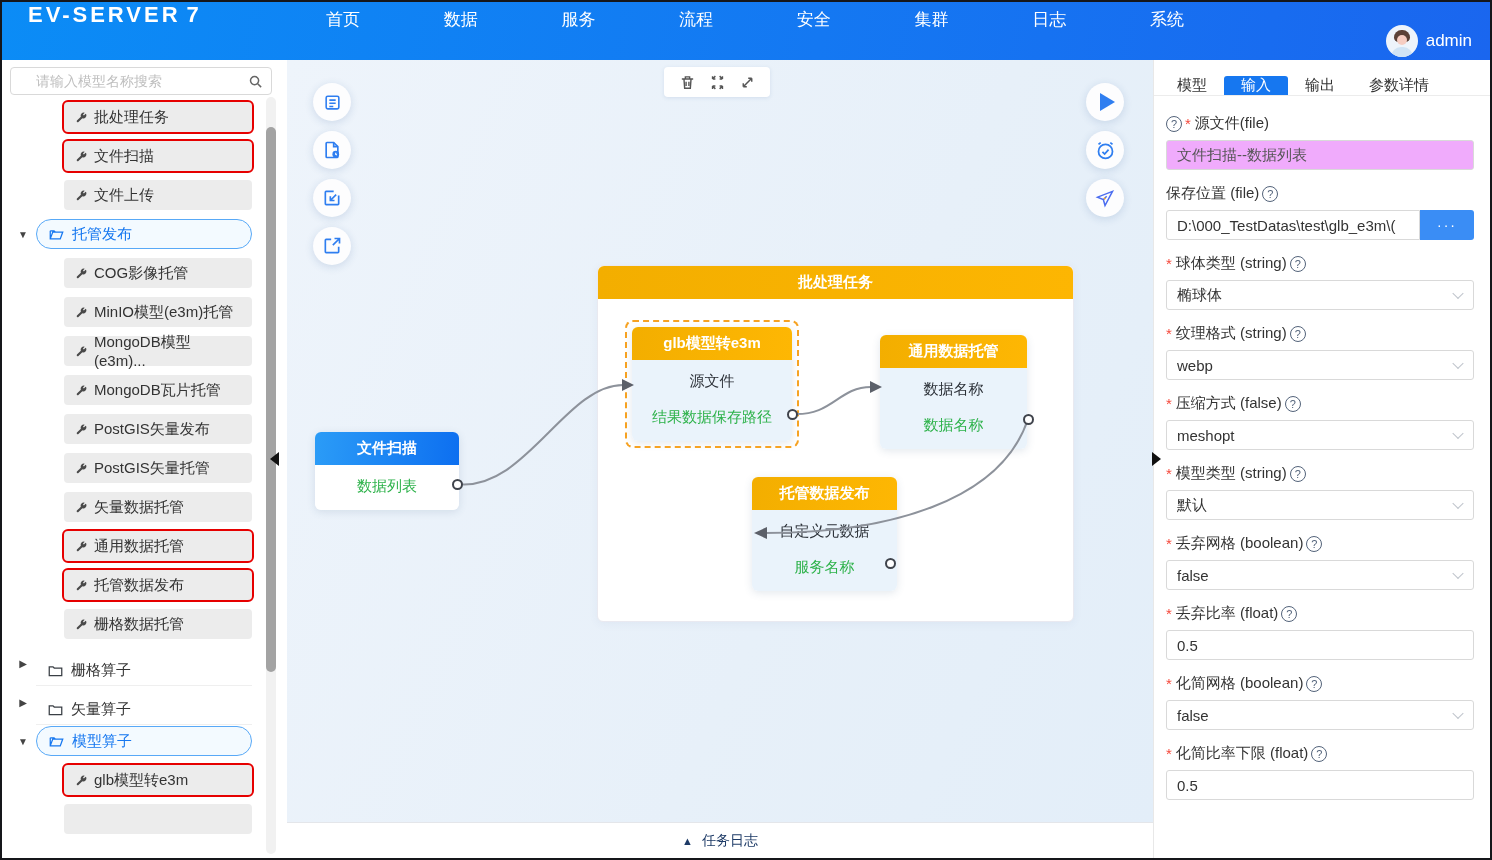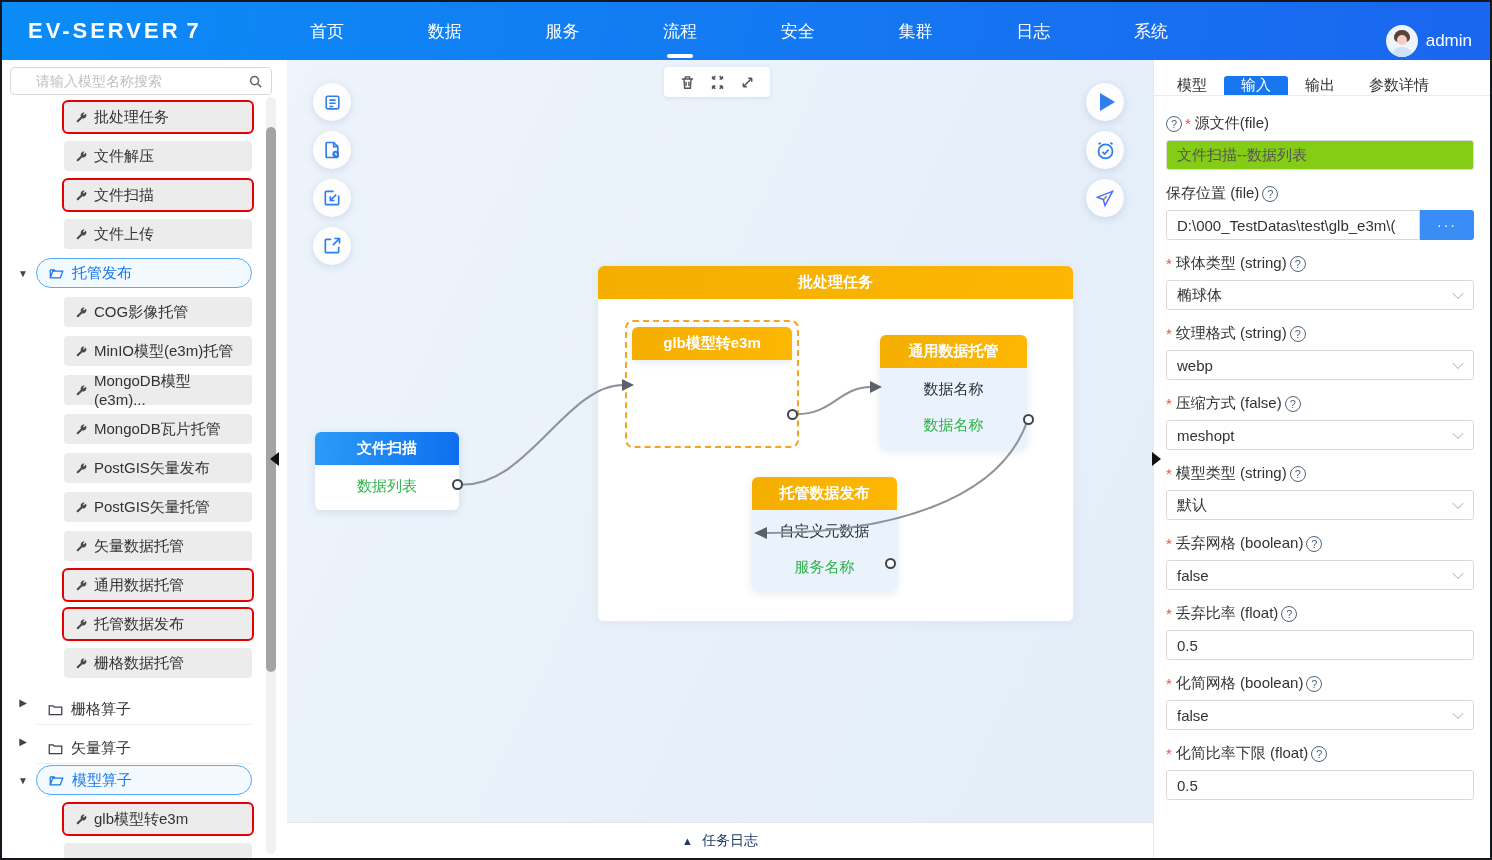--- a/index.html
+++ b/index.html
@@ -1,21 +1,21 @@
 <!DOCTYPE html>
 <html><head>
 <meta charset="utf-8">
 <style>
   * { margin:0; padding:0; box-sizing:border-box; }
   html,body { background:#fff; }
   body { font-family:"Liberation Sans","DejaVu Sans",sans-serif; }
   .app { position:relative; width:1492px; height:860px; border:2px solid #15161a; background:#fff; overflow:hidden; display:flex; flex-direction:column; }
 
   
-  .nav { height:58px; flex:0 0 58px; display:flex; align-items:center; background:linear-gradient(100deg,#0b8cf6 0%,#1478f2 55%,#1a66ef 100%); color:#fff; }
+  .nav { height:58px; flex:0 0 58px; display:flex; background:linear-gradient(100deg,#0b8cf6 0%,#1478f2 55%,#1a66ef 100%); color:#fff;gap:16px; }
   .logo { margin-left:26px; width:250px; font-size:22px; font-weight:800; letter-spacing:3px; white-space:nowrap; }
   .logo .mark { margin-left:6px; font-weight:800; }
   .menu { flex:1; display:flex; justify-content:space-between; max-width:930px; padding:0 38px 0 30px; }
   .nav-item { position:relative; font-size:17px; padding:6px 2px; cursor:pointer; }
   .nav-item .under { position:absolute; left:50%; transform:translateX(-50%); bottom:-9px; width:26px; height:4px; border-radius:2px; background:#fff; display:block; }
   .user { margin-left:auto; margin-right:18px; display:flex; align-items:center; gap:8px; font-size:17px; cursor:pointer;margin-top:20px; }
   .avatar { width:32px; height:32px; border-radius:50%; background:#eef4fb; position:relative; overflow:hidden; }
   .avatar .hair { position:absolute; left:8px; top:5px; width:16px; height:12px; border-radius:8px 8px 5px 5px; background:#5b4238; }
   .avatar .face { position:absolute; left:11px; top:10px; width:10px; height:10px; border-radius:50%; background:#f6cdc2; }
   .avatar .torso { position:absolute; left:5px; top:22px; width:22px; height:12px; border-radius:10px 10px 0 0; background:#cfe3f5; }
@@ -71,21 +71,21 @@
   .panel { position:relative; width:337px; flex:0 0 337px; background:#fff; border-left:1px solid #e8e8e8; }
   .tabs { display:flex; align-items:flex-end; height:36px; border-bottom:1px solid #ececec; padding-left:6px; }
   .tab { padding:0 17px; display:flex; align-items:center; font-size:15px; color:#333; cursor:pointer; border-radius:3px 3px 0 0; }
   .tab.active { background:#1677f0; color:#fff; }
   .fields { padding:18px 16px 0 12px; }
   .field { margin-bottom:14px; }
   .flabel { display:flex; align-items:center; gap:3px; font-size:15px; color:#333; margin-bottom:7px; }
   .req { color:#f5483b; font-size:15px; margin-right:1px; }
   .help { width:16px; height:16px; flex:0 0 16px; border:1px solid #53637a; border-radius:50%; color:#53637a; font-size:11px; display:inline-flex; align-items:center; justify-content:center; cursor:help; }
   .ctrl { position:relative; height:30px; border:1px solid #d9d9d9; border-radius:3px; background:#fff; display:flex; align-items:center; padding:0 26px 0 10px; font-size:15px; color:#333; white-space:nowrap; overflow:hidden; cursor:pointer; }
-  .ctrl.readonly { background:#84cc16; color:#555; padding-right:10px; }
+  .ctrl.readonly { background:#f0abfc; color:#555; padding-right:10px; }
   .ctrl.plain { padding-right:10px; cursor:text; }
   .chev { position:absolute; right:11px; top:50%; width:8px; height:8px; border-right:1.6px solid #bfc4cc; border-bottom:1.6px solid #bfc4cc; transform:translateY(-70%) rotate(45deg); }
   .pathrow { display:flex; }
   .pathrow .ctrl { flex:1; border-radius:3px 0 0 3px; padding-right:6px; cursor:text; }
   .dots-btn { width:54px; height:30px; border:none; border-radius:0 3px 3px 0; background:#3a8df5; color:#fff; font-size:14px; letter-spacing:2px; cursor:pointer; }
   .handle-right { position:absolute; left:-2px; top:392px; width:0; height:0; border-top:7px solid transparent; border-bottom:7px solid transparent; border-left:9px solid #111; cursor:pointer; }
 </style>
 </head>
 <body>
 
@@ -125,26 +125,20 @@
             <line x1="15.5" y1="15.5" x2="21" y2="21"></line>
           </svg>
       </div>
       <div class="side-list" id="sideList">
           <div class="leaf flag">
             <svg width="13" height="13" viewBox="0 0 24 24">
               <path fill="#4a4a4a" d="M22.6 6.1a5.6 5.6 0 0 1-7.2 7.2l-7.2 7.2a2 2 0 0 1-2.8-2.8l7.2-7.2a5.6 5.6 0 0 1 7.2-7.2L16.6 6.5l1.6 1.6 3.2-3.2z"></path>
             </svg>
             <span>批处理任务</span>
           </div>
-          <div class="leaf">
-            <svg width="13" height="13" viewBox="0 0 24 24">
-              <path fill="#4a4a4a" d="M22.6 6.1a5.6 5.6 0 0 1-7.2 7.2l-7.2 7.2a2 2 0 0 1-2.8-2.8l7.2-7.2a5.6 5.6 0 0 1 7.2-7.2L16.6 6.5l1.6 1.6 3.2-3.2z"></path>
-            </svg>
-            <span>文件解压</span>
-          </div>
           <div class="leaf flag">
             <svg width="13" height="13" viewBox="0 0 24 24">
               <path fill="#4a4a4a" d="M22.6 6.1a5.6 5.6 0 0 1-7.2 7.2l-7.2 7.2a2 2 0 0 1-2.8-2.8l7.2-7.2a5.6 5.6 0 0 1 7.2-7.2L16.6 6.5l1.6 1.6 3.2-3.2z"></path>
             </svg>
             <span>文件扫描</span>
           </div>
           <div class="leaf">
             <svg width="13" height="13" viewBox="0 0 24 24">
               <path fill="#4a4a4a" d="M22.6 6.1a5.6 5.6 0 0 1-7.2 7.2l-7.2 7.2a2 2 0 0 1-2.8-2.8l7.2-7.2a5.6 5.6 0 0 1 7.2-7.2L16.6 6.5l1.6 1.6 3.2-3.2z"></path>
             </svg>
@@ -333,20 +327,24 @@
 
         <div id="nodes">
             <div class="node blue" style="left: 28px; top: 372px; width: 144px; z-index: 2;">
               <div class="nhead">文件扫描</div>
               <div class="nbody">
                 <div class="nrow green">数据列表</div>
               </div>
             </div>
             <div class="node orange" style="left: 345px; top: 267px; width: 160px; z-index: 2;">
               <div class="nhead">glb模型转e3m</div>
+              <div class="nbody">
+                <div class="nrow dark">源文件</div>
+                <div class="nrow green">结果数据保存路径</div>
+              </div>
             </div>
             <div class="node orange" style="left: 593px; top: 275px; width: 147px; z-index: 2;">
               <div class="nhead">通用数据托管</div>
               <div class="nbody">
                 <div class="nrow dark">数据名称</div>
                 <div class="nrow green">数据名称</div>
               </div>
             </div>
             <div class="node orange" style="left: 465px; top: 417px; width: 145px; z-index: 2;">
               <div class="nhead">托管数据发布</div>

